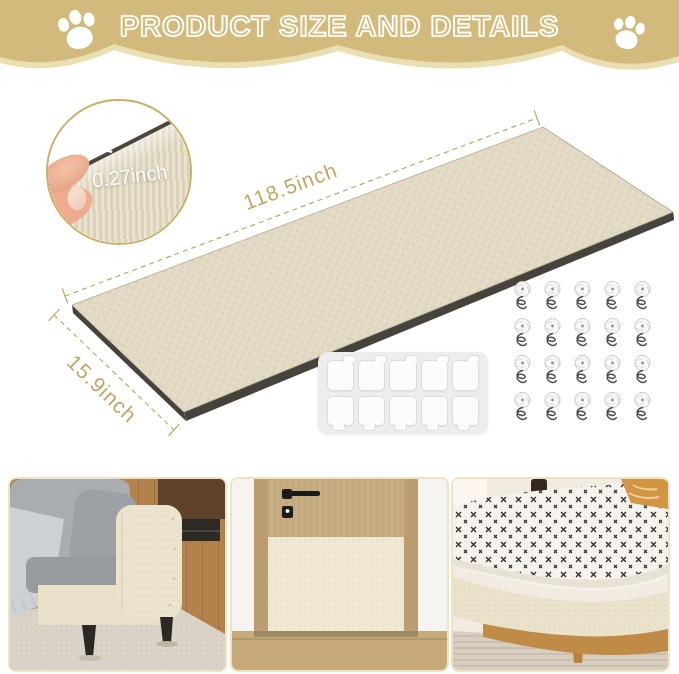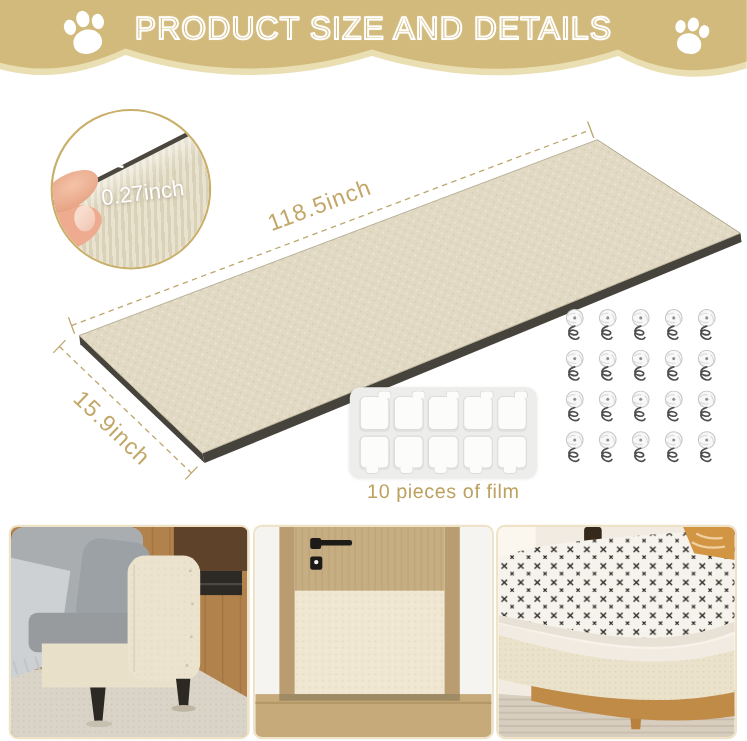--- a/index.html
+++ b/index.html
@@ -2,21 +2,21 @@
 <html><head>
 <meta charset="utf-8">
 <style>
   html,body{margin:0;padding:0;background:#fff;}
   #stage{position:relative;width:679px;height:674px;overflow:hidden;background:#fff;
          font-family:"Liberation Sans",sans-serif;}
 
   
   .banner-svg{position:absolute;top:0;left:0;display:block;}
   .banner-title{position:absolute;top:10px;left:0;width:679px;text-align:center;
-    font-size:29px;font-weight:normal;letter-spacing:1px;color:#d2ba7c;
+    font-size:29px;font-weight:bold;letter-spacing:1px;color:#d2ba7c;
     -webkit-text-stroke:1.7px #ffffff;
     text-shadow:0 0 1px #fff,0 0 2px #fff;}
   .paw{position:absolute;}
   .paw-left{left:52px;top:7px;}
   .paw-right{left:606px;top:13px;}
 
   
   .diagram-svg{position:absolute;left:0;top:78px;}
   .dim-text{font-family:"Liberation Sans",sans-serif;font-size:21px;fill:#c2a768;letter-spacing:1px;}
 
@@ -149,21 +149,20 @@
         <div class="film"></div>
         <div class="film"></div>
         <div class="film"></div>
         <div class="film"></div>
         <div class="film"></div>
         <div class="film"></div>
         <div class="film"></div>
         <div class="film"></div>
       </div>
   </div>
-  <div class="caption caption-film">10 pieces of film</div>
 
   <div class="nails-grid">
     <svg class="nail" width="27" height="35" viewBox="0 0 27 35">
       <circle cx="13.5" cy="8" r="7.6" fill="#f8f8f8" stroke="#c6c6c6" stroke-width="1"></circle>
       <path d="M7.5,6 Q10,3 14,4 M6.8,10 Q10,13 15,12 M17,4.5 Q20,7 19.5,11" fill="none" stroke="#dadada" stroke-width="1"></path>
       <circle cx="13.5" cy="8" r="1.4" fill="#8f8f8f"></circle>
       <path d="M13.5,15.5 c-5.5,1.5 -7.5,6 -2.5,7.5 c5,1.5 7.5,-2 2.5,-3.5 c-5,-1.5 -7.5,3.5 -2.8,6.8 c2.6,1.8 5.6,1.4 6.6,-0.6" fill="none" stroke="#4e4e4e" stroke-width="1.5" stroke-linecap="round"></path>
     </svg>
   <svg class="nail" width="27" height="35" viewBox="0 0 27 35">
       <circle cx="13.5" cy="8" r="7.6" fill="#f8f8f8" stroke="#c6c6c6" stroke-width="1"></circle>

